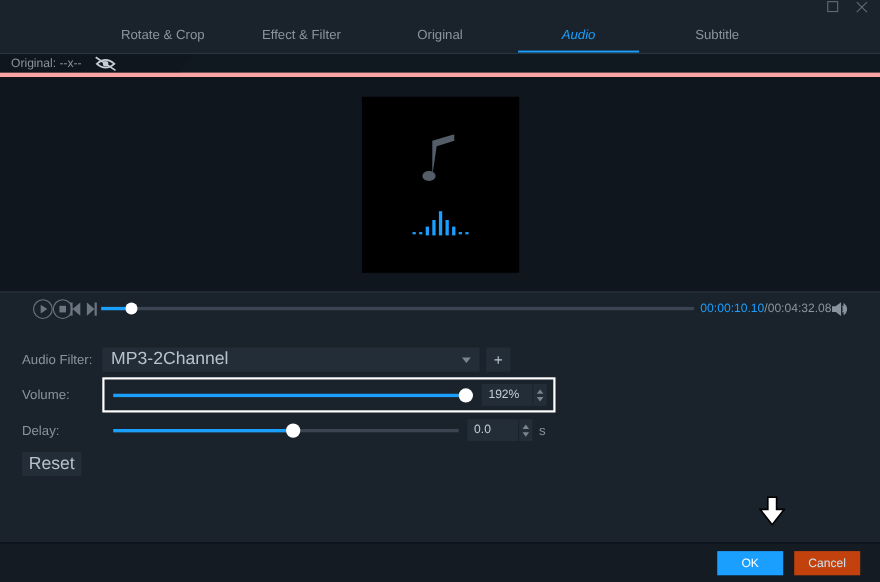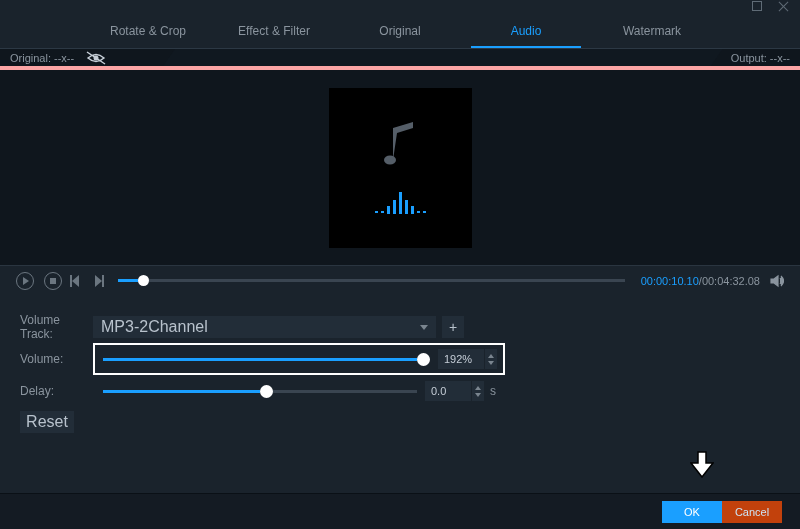--- a/index.html
+++ b/index.html
@@ -16,32 +16,32 @@
   }
   *{box-sizing:border-box;font-family:"Segoe UI",Arial,sans-serif;}
   html,body{margin:0;padding:0;width:800px;height:529px;overflow:hidden;background:var(--bg);color:var(--text);}
   .topbar{height:14px;display:flex;justify-content:flex-end;align-items:center;gap:14px;padding:0 10px 0 0;}
   .winbtn{width:12px;height:12px;position:relative;}
   .sq{border:1px solid var(--text-dim);width:10px;height:10px;display:block;}
   .x:before,.x:after{content:"";position:absolute;left:5px;top:-1px;width:1px;height:13px;background:var(--text-dim);}
   .x:before{transform:rotate(45deg);} .x:after{transform:rotate(-45deg);}
   .tabs{display:flex;justify-content:center;gap:16px;height:34px;align-items:center;}
   .tab{font-size:12px;color:var(--text);width:110px;text-align:center;height:34px;line-height:34px;}
-  .tab.active{color:var(--accent);position:relative;}
+  .tab.active{color:var(--accent);position:relative;font-style:italic;}
   .tab.active:after{content:"";position:absolute;bottom:0;left:0;right:0;height:2px;background:var(--accent);}
   .header{position:relative;height:22px;background:#101820;border-top:1px solid #2c3844;border-bottom:4px solid #fca5a5;display:flex;align-items:center;font-size:11px;}
   .hdr-left{display:flex;align-items:center;gap:12px;background:var(--bg3);height:100%;padding:0 14px 0 10px;clip-path:polygon(0 0,100% 0,calc(100% - 12px) 100%,0 100%);width:175px;}
   .hdr-right{position:absolute;right:0;top:0;height:100%;display:flex;align-items:center;background:var(--bg3);padding:0 10px 0 20px;clip-path:polygon(12px 0,100% 0,100% 100%,0 100%);}
   .hdr-title{position:absolute;left:0;right:0;text-align:center;color:#c5cdd6;}
   .preview{height:195px;background:var(--bg3);display:flex;justify-content:center;align-items:center;}
   .art{width:143px;height:160px;background:#000;display:flex;flex-direction:column;justify-content:center;align-items:center;gap:18px;}
   .bars{display:flex;align-items:flex-end;gap:3px;height:30px;}
   .bars span{width:3px;background:var(--accent);display:block;}
   .dash{width:7px;height:2px;background:var(--accent);margin-bottom:1px;}
-  .ctrl{height:30px;background:var(--bg);display:flex;align-items:center;padding:0 16px;gap:10px;border-top:1px solid #2a3540;}
+  .ctrl{height:30px;background:var(--bg);display:flex;align-items:center;padding:0 30px;border-top:1px solid #2a3540;}
   .cbtn{width:18px;height:18px;border:1.5px solid #6b7680;border-radius:50%;position:relative;flex-shrink:0;}
   .play:after{content:"";position:absolute;left:6px;top:4px;border-left:6px solid #6b7680;border-top:4px solid transparent;border-bottom:4px solid transparent;}
   .stop:after{content:"";position:absolute;left:5px;top:5px;width:6px;height:6px;background:#6b7680;}
   .skip{width:10px;height:12px;position:relative;flex-shrink:0;}
   .skip:before{content:"";position:absolute;left:0;top:0;border-right:7px solid #6b7680;border-top:6px solid transparent;border-bottom:6px solid transparent;}
   .skip:after{content:"";position:absolute;left:-2px;top:0;width:1.5px;height:12px;background:#6b7680;}
   .skip.fwd{transform:scaleX(-1);}
   .seek{flex:1;height:3px;background:var(--track);position:relative;margin:0 6px;}
   .seek-fill{position:absolute;left:0;top:0;height:100%;background:var(--accent);}
   .seek-thumb{position:absolute;top:-4px;width:11px;height:11px;background:#fff;border-radius:50%;}
@@ -59,53 +59,50 @@
   .slider-fill{position:absolute;left:0;top:0;height:100%;background:var(--accent);}
   .slider-thumb{position:absolute;top:-5px;width:13px;height:13px;background:#fff;border-radius:50%;}
   .valbox{width:46px;height:20px;background:var(--panel);display:flex;align-items:center;padding-left:6px;color:#c5cdd6;font-size:11px;}
   .stepper{width:12px;height:20px;background:var(--panel);margin-left:1px;display:flex;flex-direction:column;justify-content:center;gap:3px;align-items:center;}
   .stepper span{border-left:3px solid transparent;border-right:3px solid transparent;}
   .st-up{border-bottom:4px solid #7a858f;}
   .st-dn{border-top:4px solid #7a858f;}
   .unit{margin-left:6px;font-size:12px;}
   .reset{width:54px;height:22px;background:var(--panel);color:#b8c2cc;font-size:16px;display:flex;align-items:center;justify-content:center;margin-top:4px;}
   .arrow-annot{position:absolute;left:690px;top:451px;}
-  .footer{position:absolute;bottom:0;left:0;right:0;height:36px;background:var(--bg2);display:flex;justify-content:flex-end;align-items:center;padding:0 18px;border-top:1px solid #0a1016;}
+  .footer{position:absolute;bottom:0;left:0;right:0;height:36px;background:var(--bg2);display:flex;justify-content:flex-end;align-items:center;gap:10px;padding:0 18px;border-top:1px solid #0a1016;}
   .btn{width:60px;height:22px;font-size:11px;display:flex;align-items:center;justify-content:center;}
   .btn-ok{background:var(--accent);color:#fff;}
   .btn-cancel{background:#c2410c;color:#cde4f5;}
 </style>
 </head>
 <body>
 
 <div class="topbar">
   <div class="winbtn">
       <span class="sq"></span>
     </div>
   <div class="winbtn x"></div>
 </div>
 
 <div class="tabs">
   <div class="tab">Rotate &amp; Crop</div>
   <div class="tab">Effect &amp; Filter</div>
   <div class="tab">Original</div>
   <div class="tab active">Audio</div>
-  <div class="tab">Watermark</div>
+  <div class="tab">Subtitle</div>
 </div>
 
 <div class="header">
   <div class="hdr-left">
     <span><span>Original:</span> <span>--x--</span></span>
     <svg width="20" height="14">
         <path d="M2 7 Q10 0 18 7 Q10 14 2 7 Z M1 1 L19 13" stroke="#c5cdd6" stroke-width="1.5" fill="none"></path>
         <circle cx="10" cy="7" r="2.5" fill="#c5cdd6"></circle>
       </svg>
-  </div>
-  <div class="hdr-right">
-    <span><span>Output:</span> <span>--x--</span></span>
   </div>
 </div>
 
 <div class="preview">
   <div class="art">
     <svg width="34" height="44">
       <path d="M10 38 L10 6 L30 0 L30 6 L14 11" fill="#555e68"></path>
       <ellipse cx="7" cy="38" rx="6" ry="4.5" fill="#555e68"></ellipse>
     </svg>
     <div class="bars">
@@ -132,21 +129,21 @@
     <div class="seek-thumb" style="left:4%"></div>
   </div>
   <div class="time"><span class="cur">00:00:10.10</span>/<span>00:04:32.08</span></div>
   <svg class="vol-ico">
       <path d="M1 5 L4 5 L8 2 L8 12 L4 9 L1 9 Z M10 4 Q13 7 10 10 M11 2 Q16 7 11 12" stroke="#8a949e" stroke-width="1.2" fill="#8a949e"></path>
     </svg>
 </div>
 
 <div class="settings">
   <div class="row">
-    <div class="lbl">Volume Track:</div>
+    <div class="lbl">Audio Filter:</div>
     <div class="select">
       <span>MP3-2Channel</span>
       <span class="sel-arr"></span>
     </div>
     <div class="addbtn">+</div>
   </div>
 
   <div class="row">
     <div class="lbl">Volume:</div>
     <div class="highlight">

